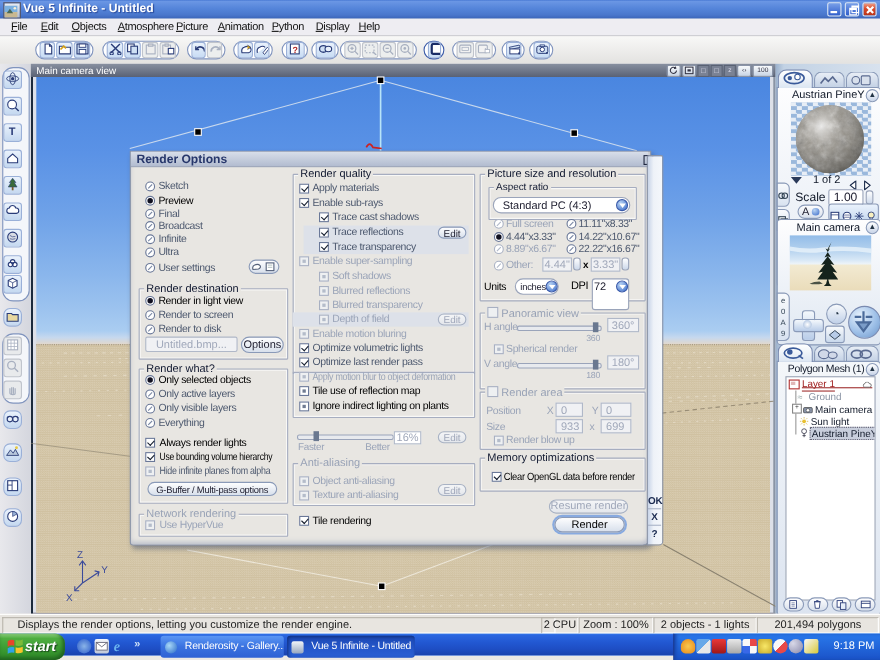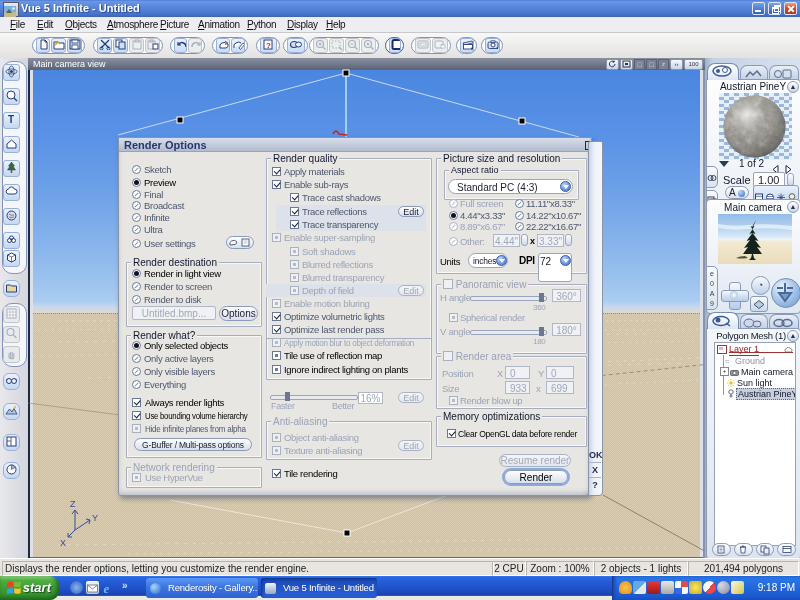--- a/index.html
+++ b/index.html
@@ -531,21 +531,21 @@
               <rect x="7" y="4" width="5" height="6" fill="#e6eefa" stroke="#2a3c78" stroke-width="0.8"></rect>
             </svg></div>
         <div class="pill" style="position:static;flex:1"><svg width="16" height="11" viewBox="0 0 16 11">
               <rect x="4" y="2.5" width="8" height="6" fill="#fff" stroke="#2a3c78" stroke-width="0.8"></rect>
               <path d="M4 4.5 h8" stroke="#2a3c78" stroke-width="0.8"></path>
             </svg></div>
       </div>
     </div>
   </div>
   <div class="ab" id="sbar">
-    <div class="scell" style="left:2px;width:488px;padding-left:2px">Displays the render options, letting you customize the render engine.</div>
+    <div class="scell" style="left:2px;width:488px;padding-left:13px">Displays the render options, letting you customize the render engine.</div>
     <div class="scell" style="left:492px;width:32px;text-align:center">2 CPU</div>
     <div class="scell" style="left:526px;width:66px;text-align:center">Zoom :  100%</div>
     <div class="scell" style="left:594px;width:92px;text-align:center">2 objects - 1 lights</div>
     <div class="scell" style="left:688px;width:109px;text-align:center">201,494 polygons</div>
   </div>
   <div class="ab" id="taskbar">
     <div class="ab" id="startbtn"><svg style="position:absolute;left:6px;top:4px" width="16" height="16" viewBox="0 0 16 16">
           <g transform="skewY(-8)">
             <path d="M1 3 q3 -1.5 6 0 v5 q-3 -1.5 -6 0 z" fill="#e8442a"></path>
             <path d="M8.2 3 q3 1.5 6.5 0.5 v5 q-3.5 1 -6.5 -0.5 z" fill="#7cbb38"></path>
@@ -765,21 +765,21 @@
       </div>
       <div class="row dis" style="left:342px;top:99px">Other:</div>
     <div class="fld dis" style="left:375px;top:97px;width:27px;height:13px;line-height:13px;text-align:center">4.44"</div>
     <div class="spn" style="left:403px;top:97px"></div>
     <div class="row dk" style="left:412px;top:99px;font-size:9px;font-weight:bold">x</div>
     <div class="fld dis" style="left:419px;top:97px;width:27px;height:13px;line-height:13px;text-align:center">3.33"</div>
     <div class="spn" style="left:447px;top:97px"></div>
     <div class="row dk" style="left:322px;top:119px">Units</div>
     <div class="fld" style="left:350px;top:116px;width:40px;height:15px;line-height:15px;border-radius:8px;padding-left:4px;font-size:8.5px;letter-spacing:-0.2px">inches</div>
     <div class="ddc" style="left:378px;top:118px"></div>
-    <div class="row dk" style="left:401px;top:118px;font-size:10px;font-weight:bold">DPI</div>
+    <div class="row dk" style="left:401px;top:118px;font-size:10px;font-weight:normal">DPI</div>
     <div class="fld" style="left:420px;top:116px;width:34px;height:29px;line-height:15px;border-radius:3px;padding-left:1px">72</div>
     <div class="ddc" style="left:442px;top:118px"></div>
     <div class="gb dis" style="left:318px;top:147px;width:149px;height:68px">
         <span class="lg"><span style="display:inline-block;width:8px;height:8px;border:1px solid #a8b0c2;background:#eef0f2;vertical-align:-1px"></span> Panoramic view</span>
       </div>
     <div class="row dis" style="left:322px;top:155px">H angle</div>
     <div class="sld" style="left:352px;top:159px;width:75px"></div>
       <div class="sth" style="left:421px;top:156px"></div>
     <div class="fld dis" style="left:434px;top:152px;width:29px;height:13px;line-height:13px;text-align:center">360°</div>
     <div class="row dis" style="left:415px;top:166px;font-size:8px">360</div>

